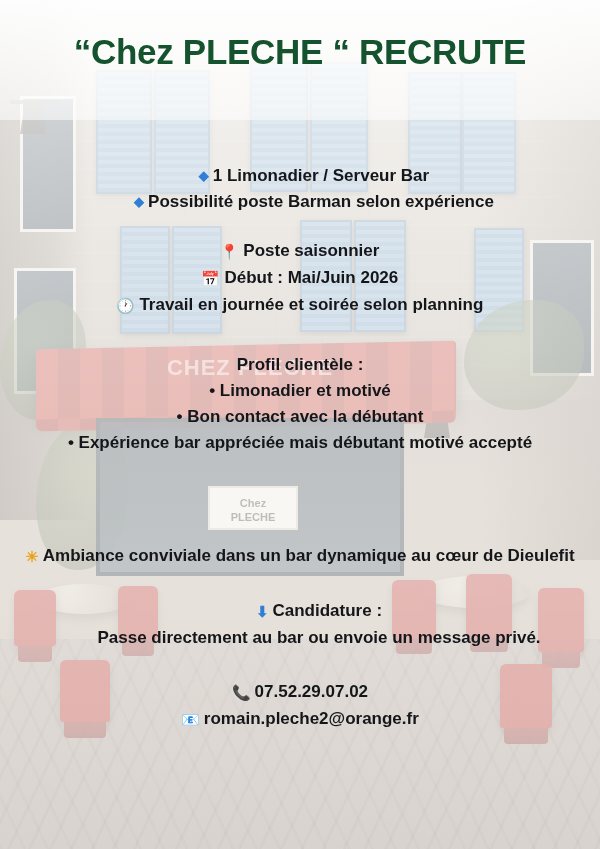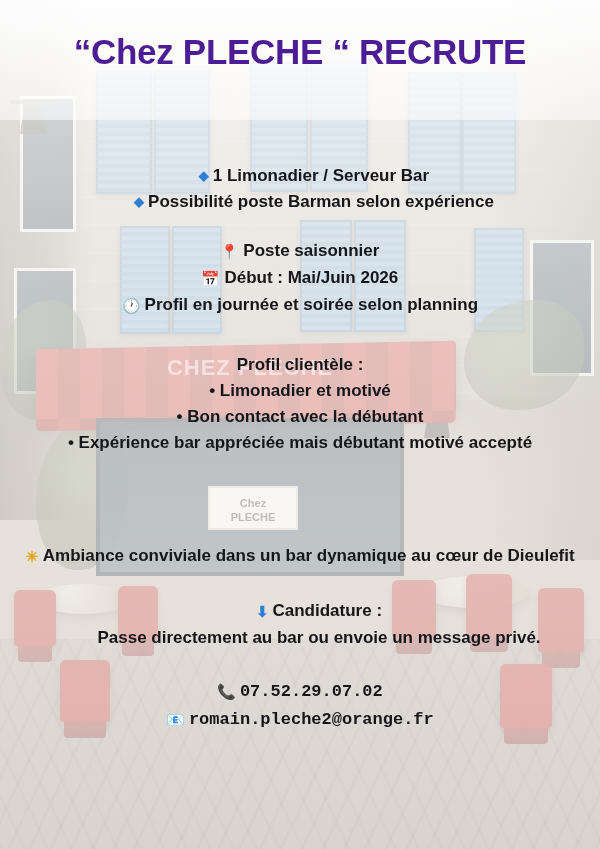--- a/index.html
+++ b/index.html
@@ -208,21 +208,21 @@
     text-align: center;
   }
 
   .headline {
     position: absolute;
     left: 0; top: 32px;
     width: 600px;
     font-size: 35px;
     font-weight: 700;
     letter-spacing: -0.3px;
-    color: #4c1d95;
+    color: #14532d;
     white-space: nowrap;
   }
 
   .block {
     position: absolute;
     left: 0;
     width: 600px;
   }
   .line {
     font-size: 17px;
@@ -335,21 +335,21 @@
     </div>
 
     <div class="block" style="top:238px;">
       <div class="line">
         <span class="emoji pin">📍</span><span>Poste saisonnier</span>
       </div>
       <div class="line">
         <span class="emoji cal">📅</span><span>Début : Mai/Juin 2026</span>
       </div>
       <div class="line">
-        <span class="emoji clock">🕐</span><span>Profil en journée et soirée selon planning</span>
+        <span class="emoji clock">🕐</span><span>Travail en journée et soirée selon planning</span>
       </div>
     </div>
 
     <div class="block" style="top:352px;">
       <div class="line">Profil clientèle :</div>
       <div class="line">• Limonadier et motivé</div>
       <div class="line">• Bon contact avec la débutant</div>
       <div class="line">• Expérience bar appréciée mais débutant motivé accepté</div>
     </div>
 
@@ -359,21 +359,21 @@
       </div>
     </div>
 
     <div class="block" style="top:598px;margin-left:19px;">
       <div class="line">
         <span class="emoji arrow-dl">⬇</span><span>Candidature :</span>
       </div>
       <div class="line">Passe directement au bar ou envoie un message privé.</div>
     </div>
 
-    <div class="block" style="top:679px;font-family:Liberation Mono, monospace;">
+    <div class="block" style="top:679px;">
       <div class="line">
         <span class="emoji phone">📞</span><span>07.52.29.07.02</span>
       </div>
       <div class="line">
         <span class="emoji mail">📧</span><span>romain.pleche2@orange.fr</span>
       </div>
     </div>
 
 
   </div>

